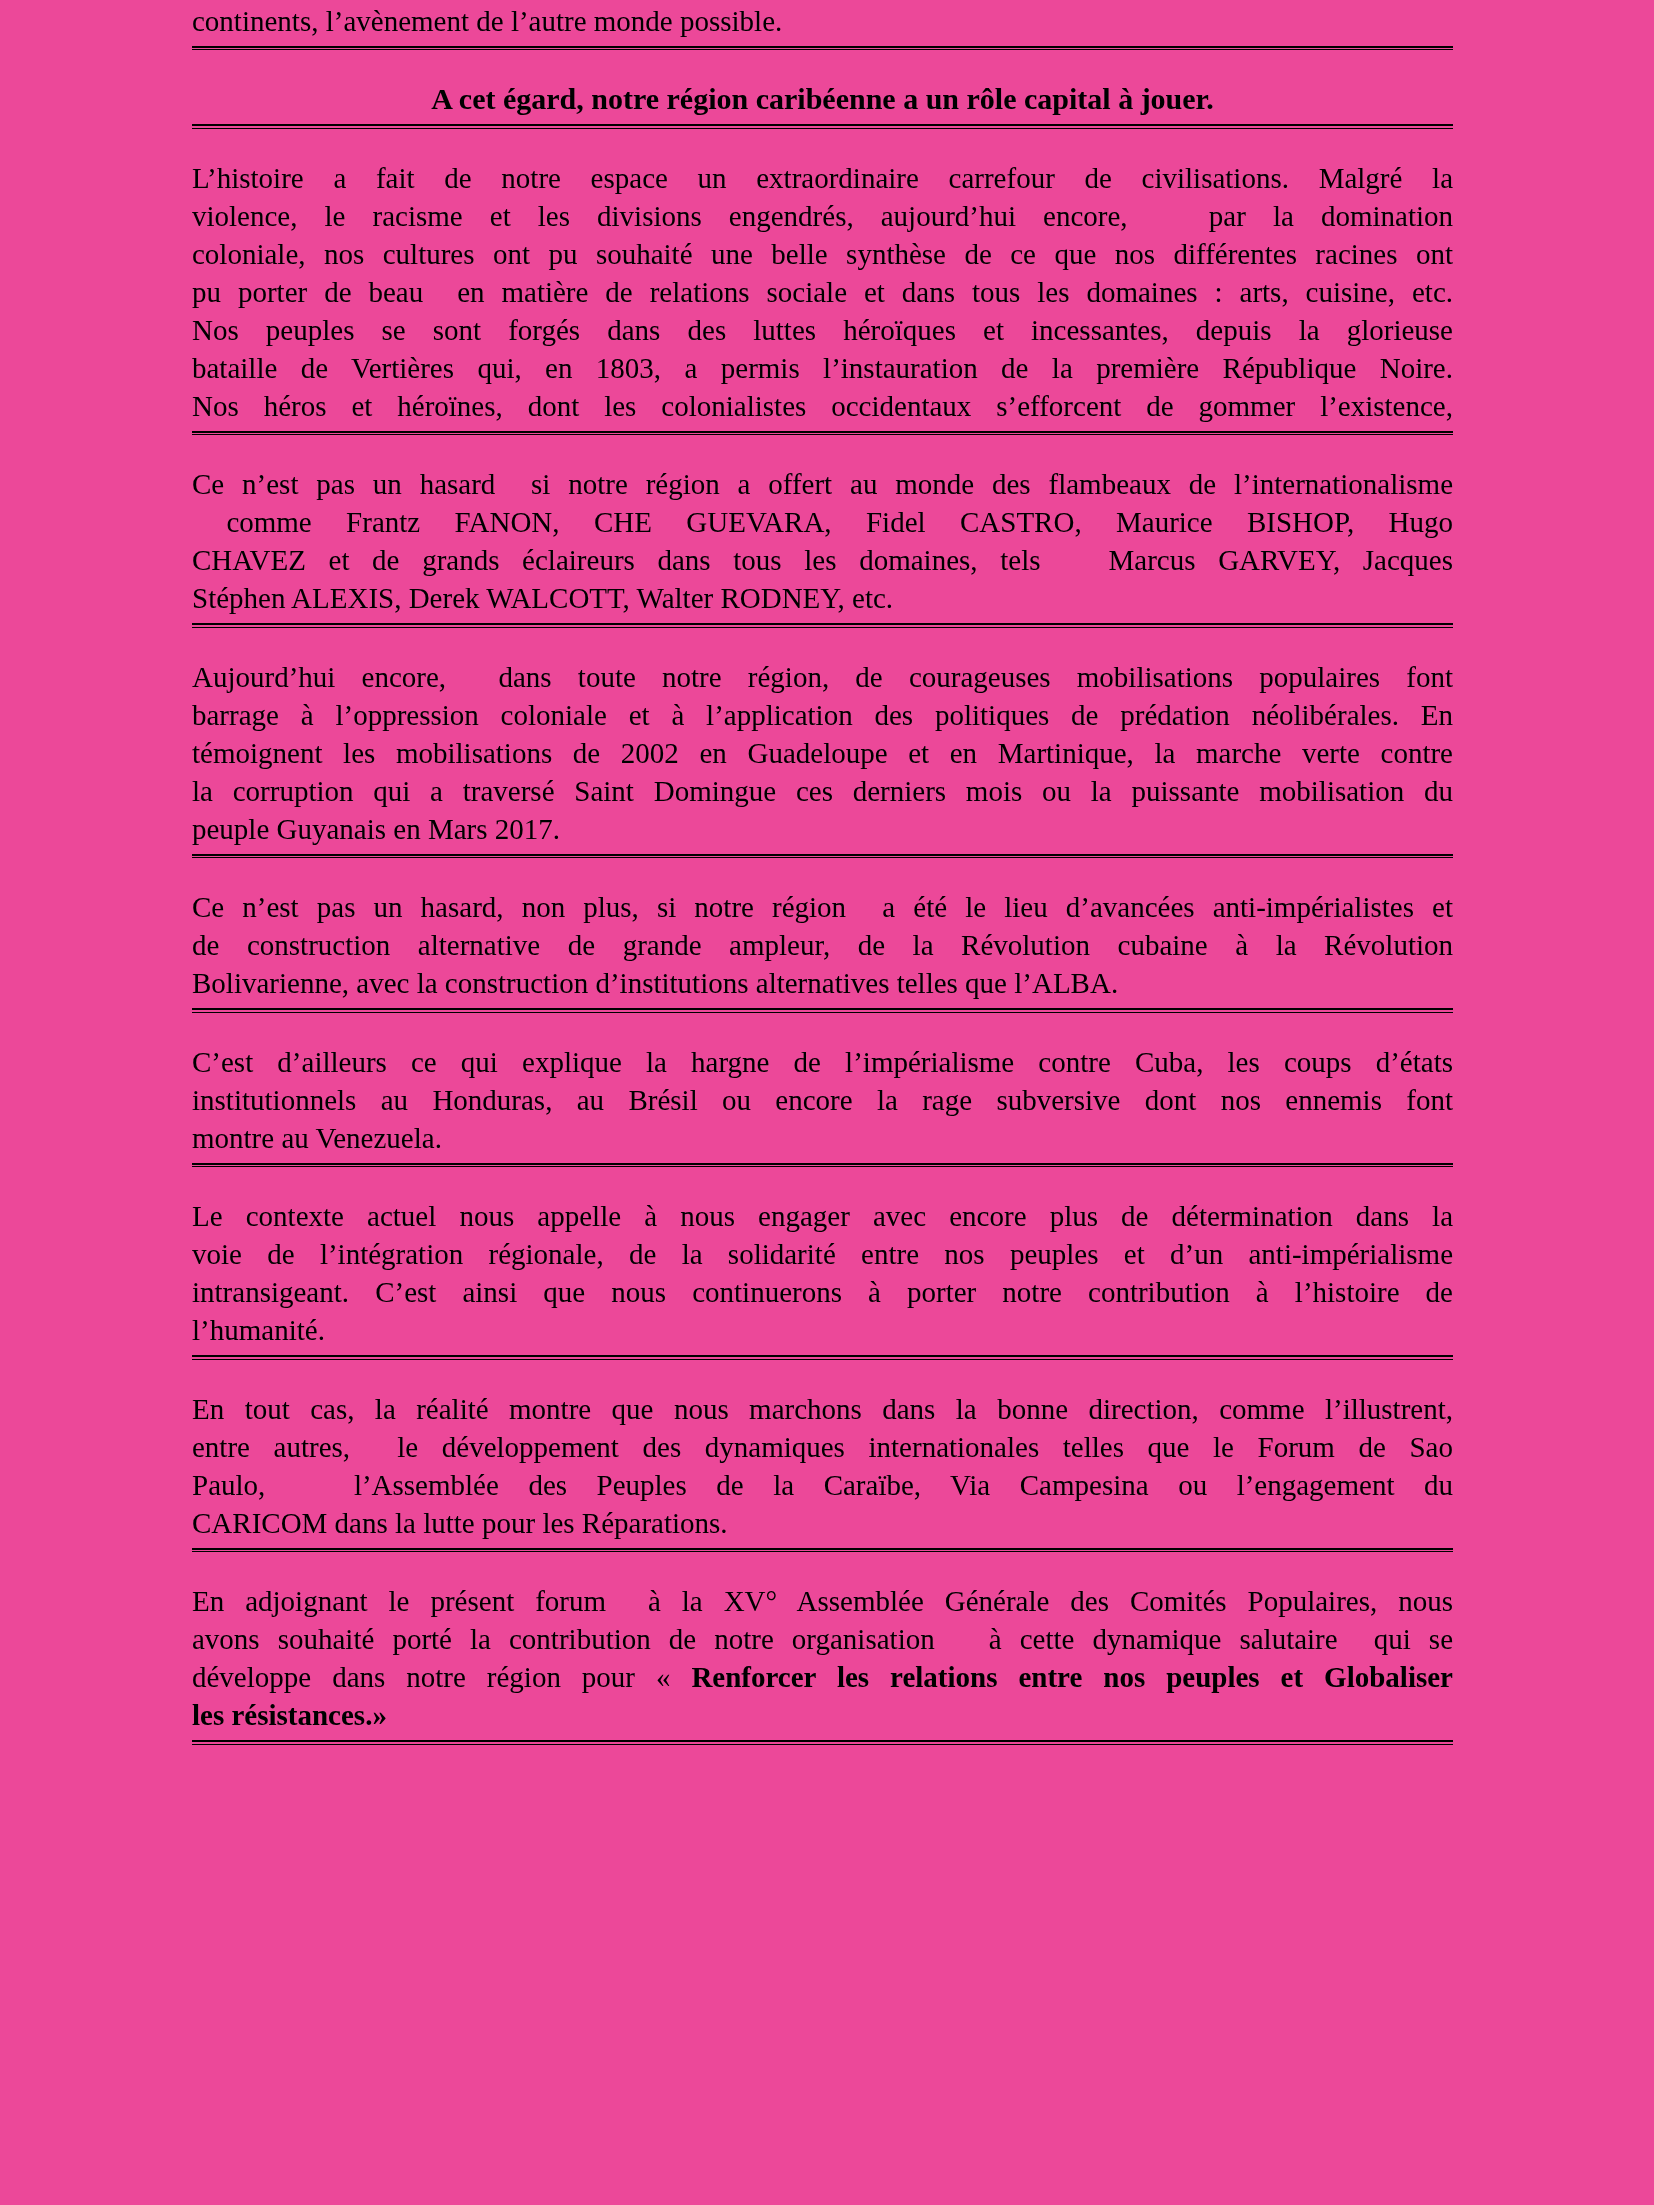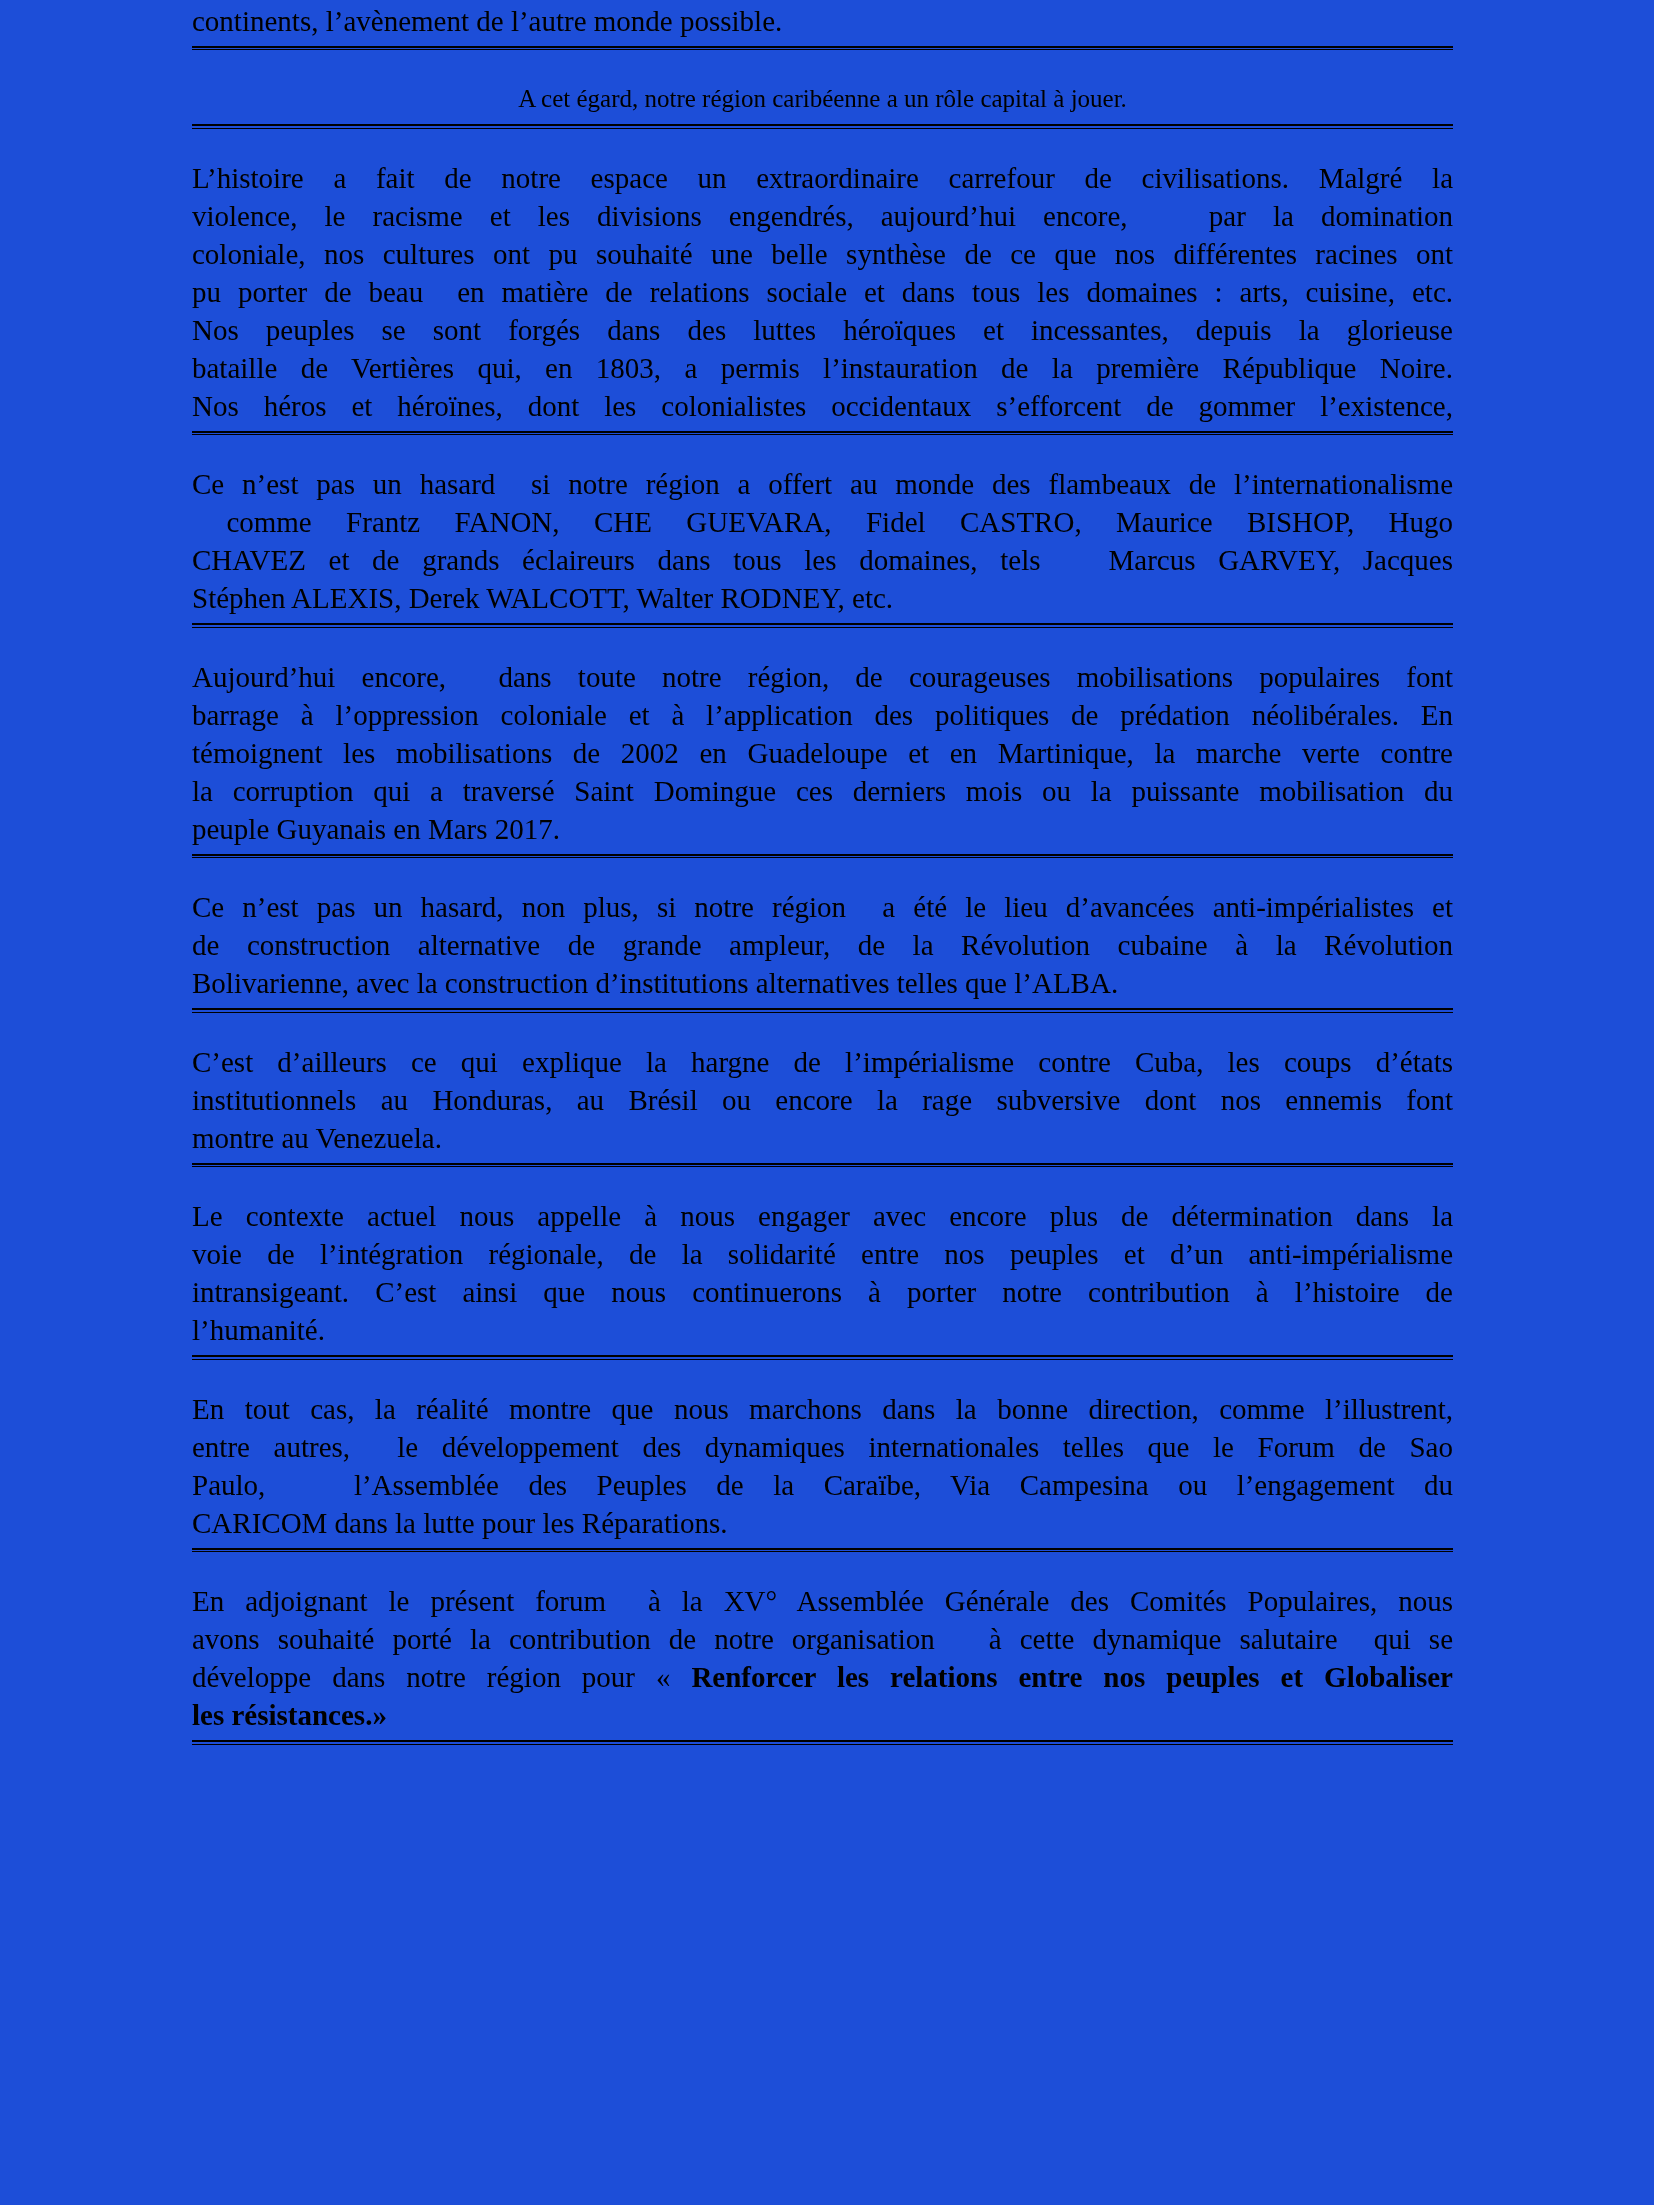--- a/index.html
+++ b/index.html
@@ -1,20 +1,20 @@
 <!DOCTYPE html>
 <html lang="fr" style="font-size:12px"><head>
 <meta charset="utf-8">
 <style>
   html, body { margin: 0; padding: 0; }
   .page {
     position: relative;
     width: 1654px;
     height: 2205px;
-    background: #1d4ed8;
+    background: #ec4899;
     overflow: hidden;
   }
   .doc {
     box-sizing: border-box;
     width: 100%;
     padding: 1.5px 201px 0 192px;
     font-family: "Liberation Serif", "DejaVu Serif", serif;
     font-size: 29px;
     line-height: 38px;
     color: #000000;
@@ -23,22 +23,22 @@
   .block + .block { margin-top: 30px; }
   .line {
     white-space: pre-wrap;
     text-align: justify;
     text-align-last: justify;
   }
   .line--last { text-align-last: left; }
   .block--heading .line {
     text-align: center;
     text-align-last: center;
-    font-weight: 400;
-    font-size: 25px;
+    font-weight: 700;
+    font-size: 30px;
   }
   .rule {
     height: 1.5px;
     border-top: 2.3px solid #000000;
     border-bottom: 0.8px solid #000000;
     margin-top: 6px;
   }
   .bold { font-weight: 700; }
 </style>
 </head>

